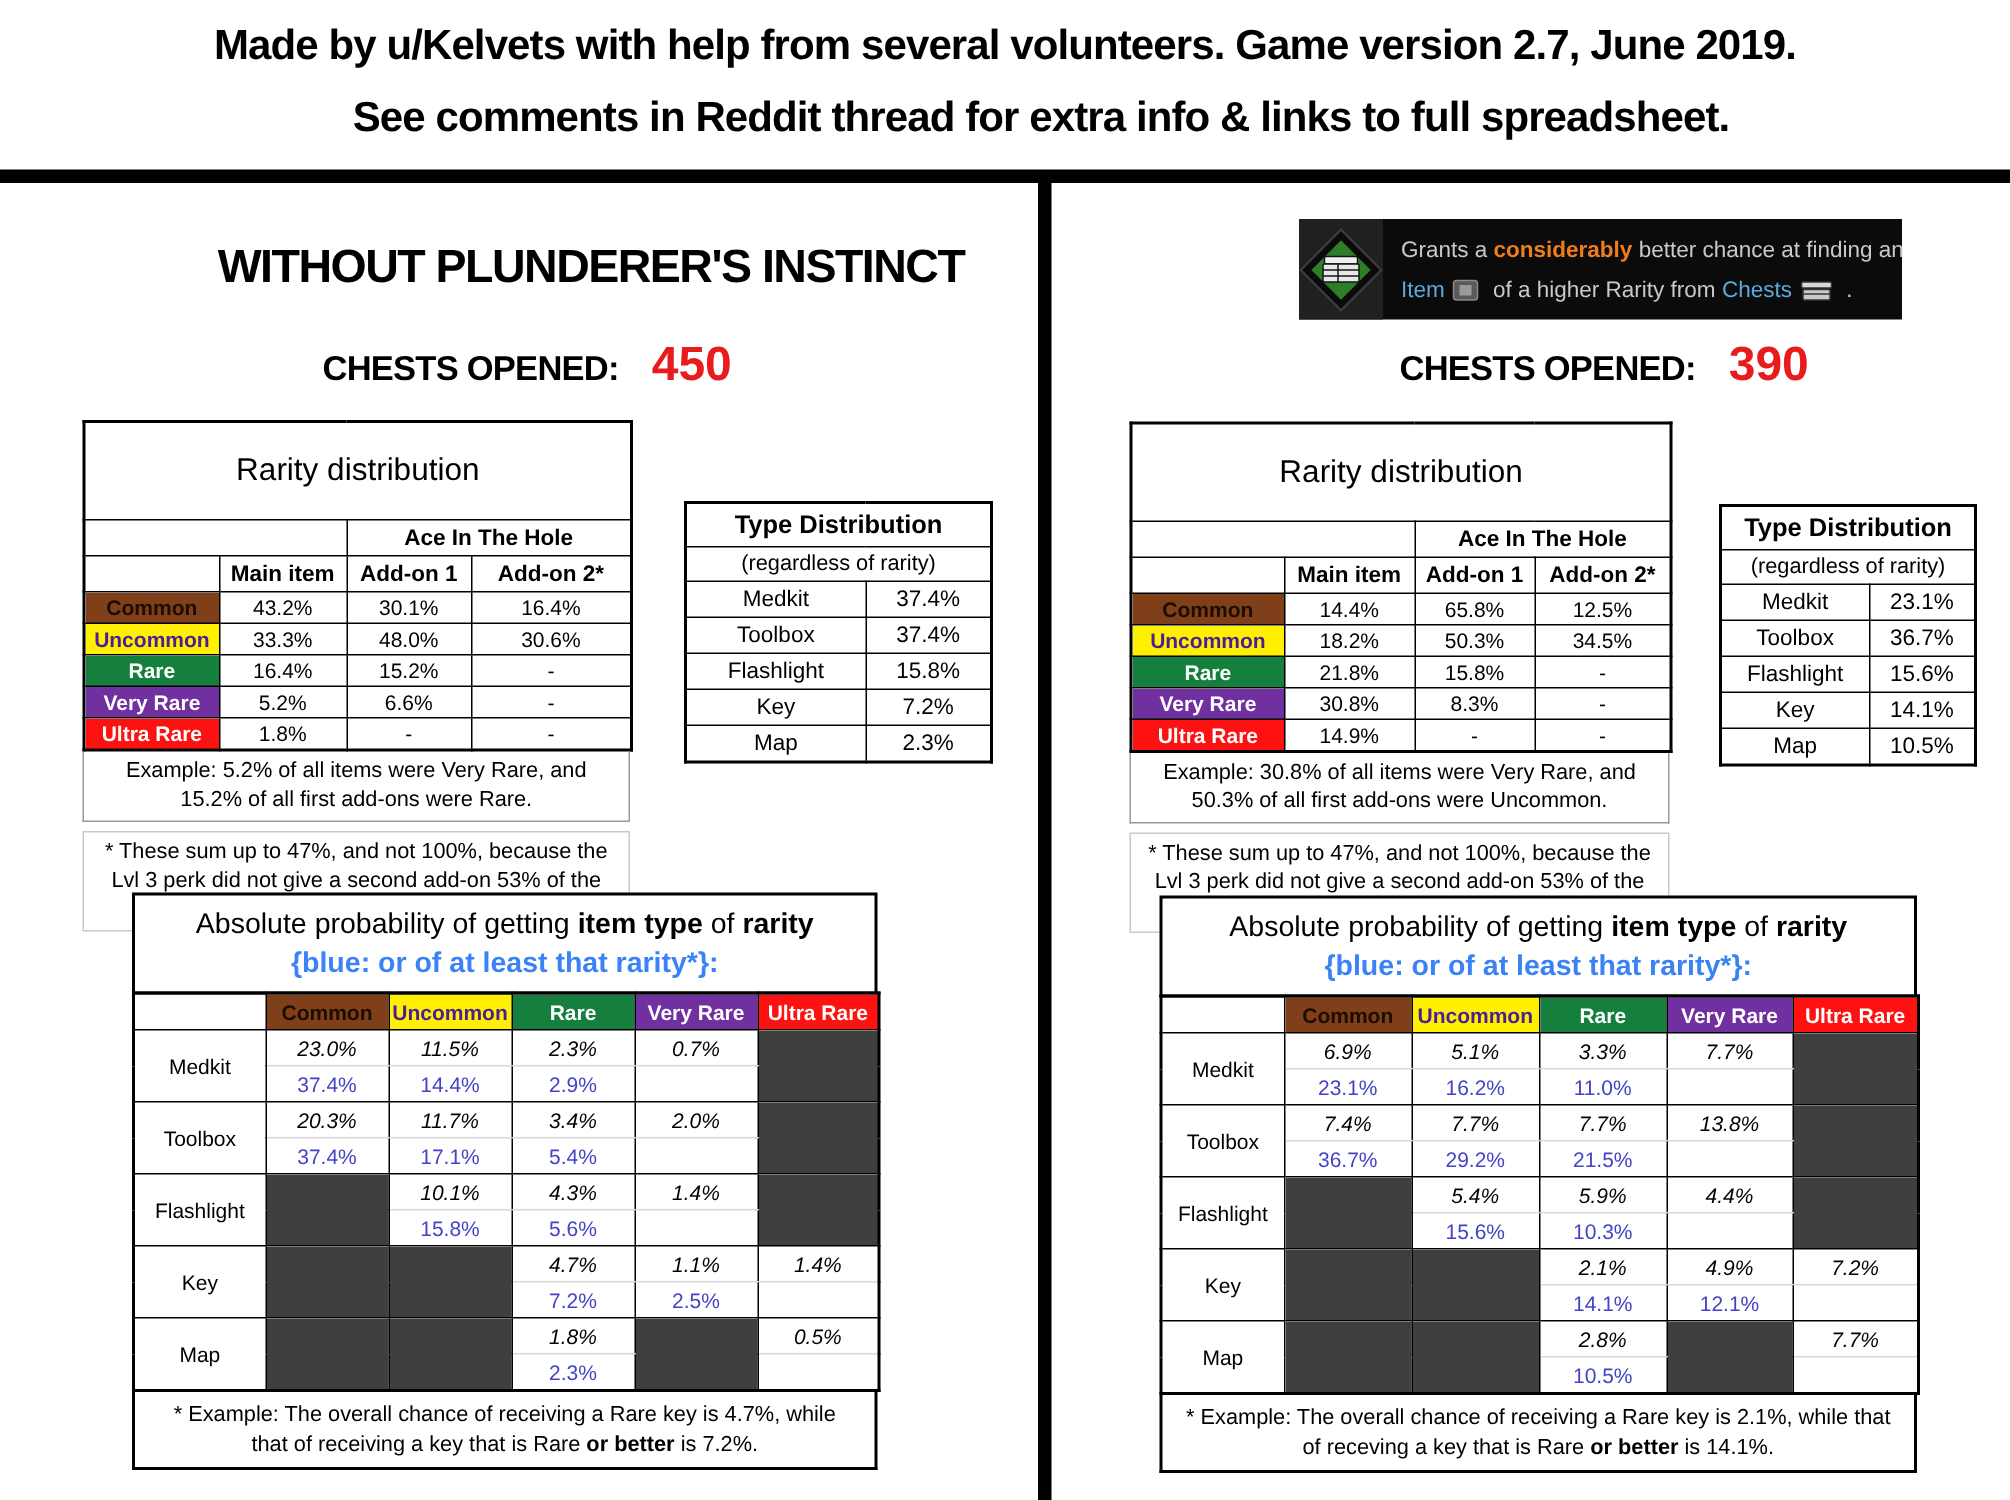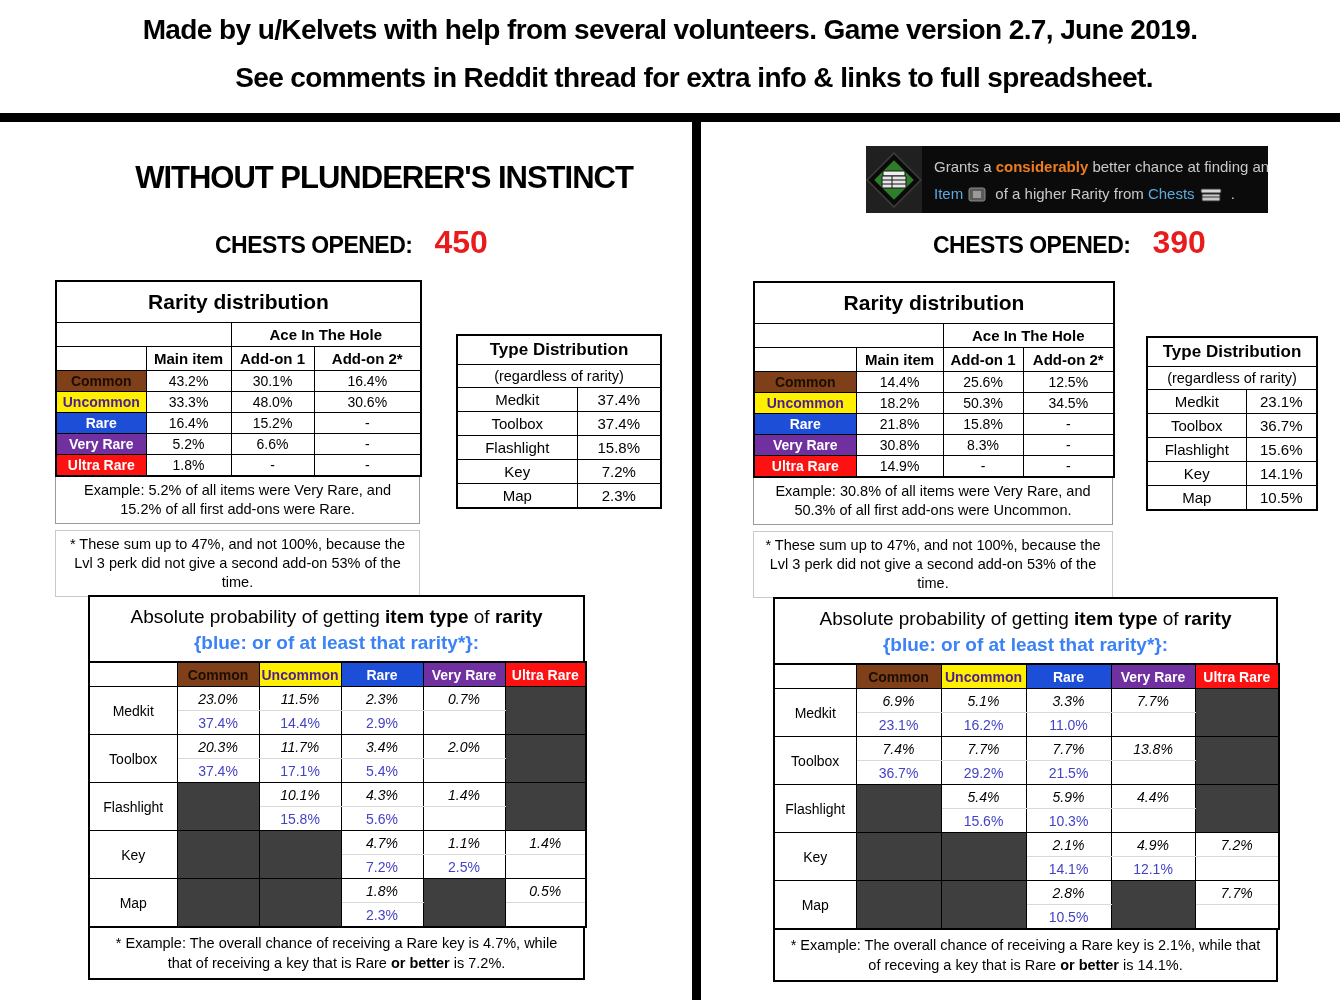--- a/index.html
+++ b/index.html
@@ -8,21 +8,21 @@
 
   
   .topline { position:absolute; left:0; width:1340px; text-align:center;
              font-weight:700; font-size:28px; letter-spacing:-0.6px; }
   #topline1 { top:14px; }
   #topline2 { top:62px;padding-left:24px; }
   .hr-div { position:absolute; left:0; top:113px; width:1340px; height:9px; background:#000; }
   .vr-div { position:absolute; left:692px; top:122px; width:9px; height:878px; background:#000; }
 
   
-  #left-title { position:absolute; left:74px; top:160px; width:620px; text-align:center;
+  #left-title { position:absolute; left:84px; top:160px; width:620px; text-align:center;
                 font-size:31px; font-weight:700; letter-spacing:-1px; }
   .chests { position:absolute; display:flex; align-items:baseline; gap:22px; font-weight:700; }
   .chests .lbl { font-size:23px; letter-spacing:-0.5px; }
   .chests .val { font-size:32px; color:#e81c1c; }
   #chests-left  { left:215px; top:224px; }
   #chests-right { left:933px; top:224px; }
 
   
   #perk { position:absolute; left:866px; top:146px; width:402px; height:67px;
           background:#0b0b0b; display:flex; }
@@ -33,27 +33,27 @@
   .mini-icon { display:inline-block; vertical-align:-3px; margin:0 5px; }
 
   
   .blk { position:absolute; }
   table { border-collapse:collapse; table-layout:fixed; width:100%; }
   td { border:1px solid #000; text-align:center; overflow:hidden; }
 
   
   .rarity-tbl { border:2px solid #000; }
   .rarity-tbl td { font-size:14px; padding:2px 0; }
-  .rarity-tbl .t-title { font-size:21px; font-weight:700; padding:8px 0; }
+  .rarity-tbl .t-title { font-size:21px; font-weight:400; padding:20px 0; }
   .rarity-tbl .t-group, .rarity-tbl .t-head { font-weight:700; font-size:15px; padding:3px 0; }
   .rar-label { font-weight:700; }
 
   .hdr-common    { background:#7f4019; color:#1d0d00; }
   .hdr-uncommon  { background:#fff000; color:#4c1d95; }
-  .hdr-rare      { background:#1d4ed8; color:#fff; }
+  .hdr-rare      { background:#15803d; color:#fff; }
   .hdr-vrare     { background:#7030a0; color:#fff; }
   .hdr-urare     { background:#fe1111; color:#fff; }
 
   .ex-note  { border:1px solid #9a9a9a; border-top:none; text-align:center;
               font-size:14.5px; padding:4px 8px; line-height:19px; }
   .sub-note { border:1px solid #c9c9c9; margin-top:6px; text-align:center;
               font-size:14.5px; padding:4px 8px; line-height:19px; }
 
   
   .type-tbl { border:2px solid #000; }
@@ -339,21 +339,21 @@
       </tr>
       <tr>
         <td></td>
         <td class="t-head">Main item</td>
         <td class="t-head">Add-on 1</td>
         <td class="t-head">Add-on 2*</td>
       </tr>
       <tr>
         <td class="rar-label hdr-common">Common</td>
         <td>14.4%</td>
-        <td>25.6%</td>
+        <td>65.8%</td>
         <td>12.5%</td>
       </tr>
       <tr>
         <td class="rar-label hdr-uncommon">Uncommon</td>
         <td>18.2%</td>
         <td>50.3%</td>
         <td>34.5%</td>
       </tr>
       <tr>
         <td class="rar-label hdr-rare">Rare</td>

